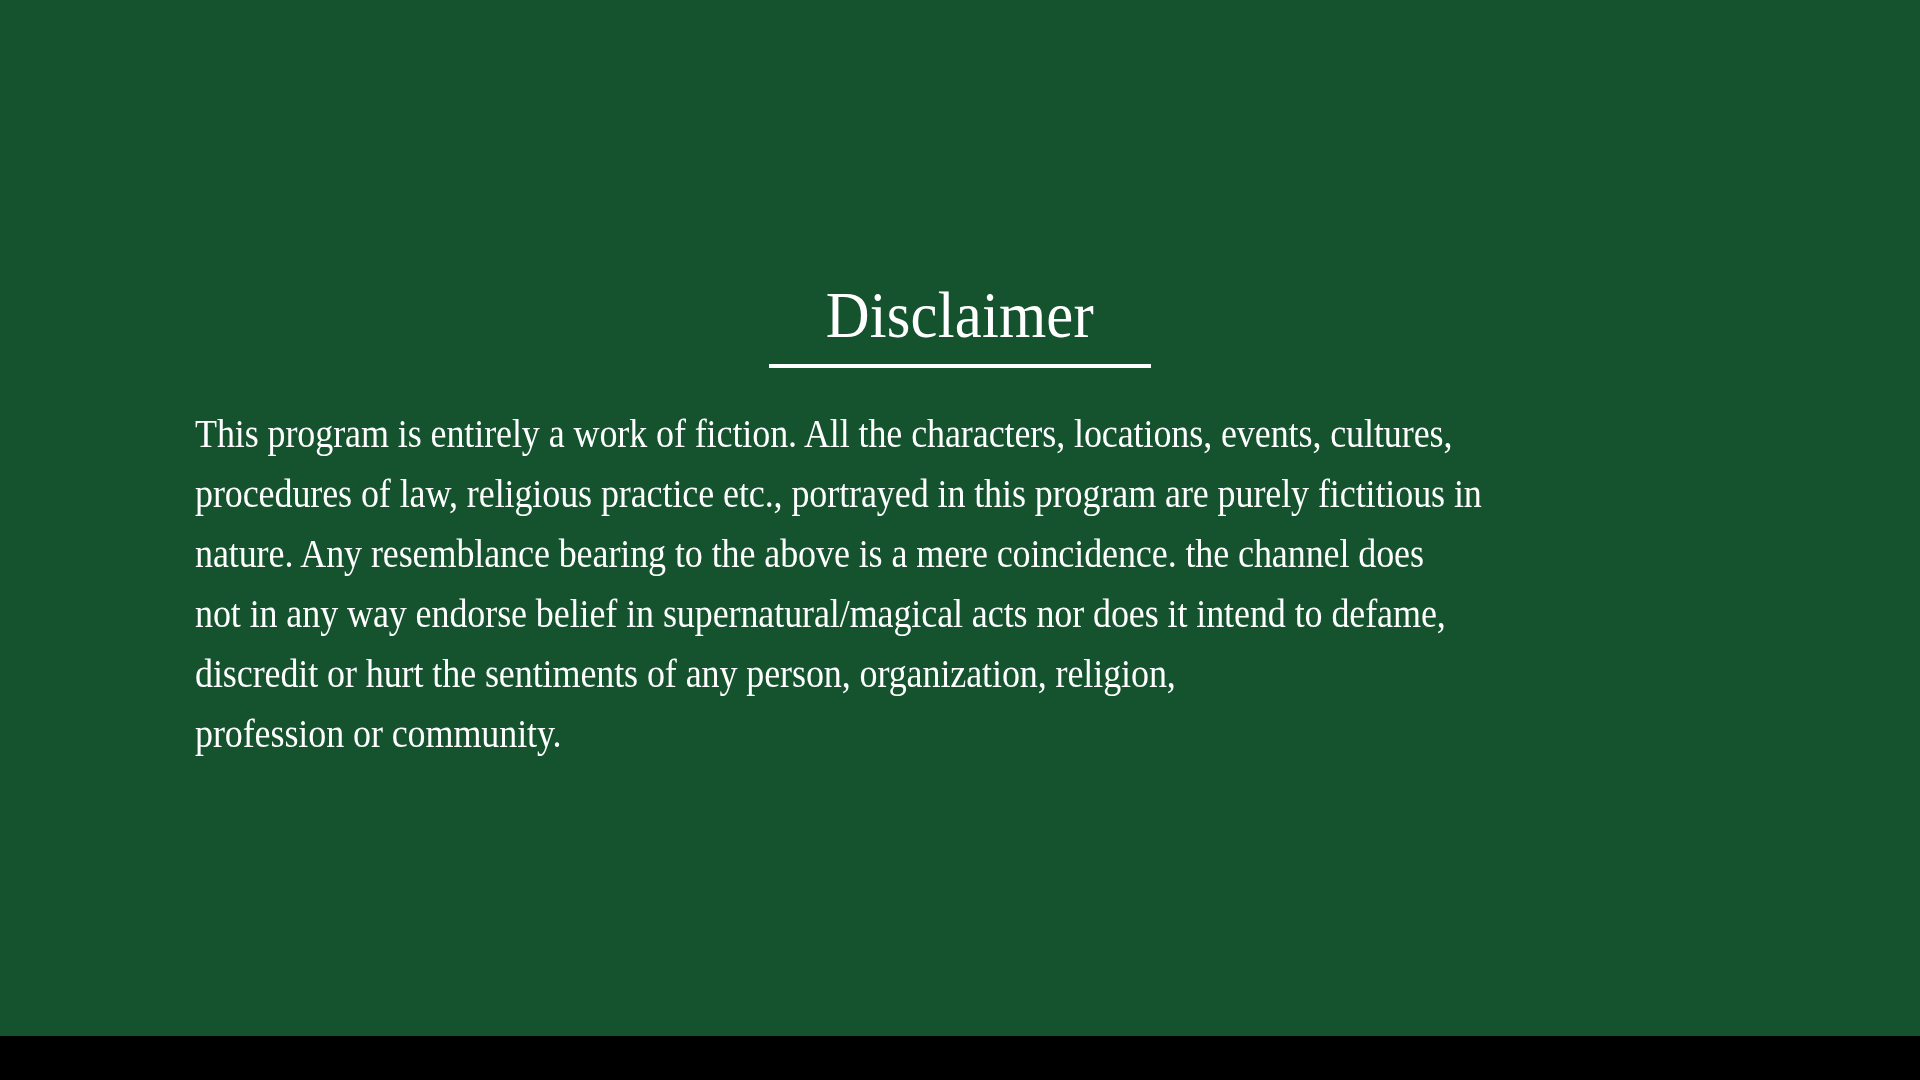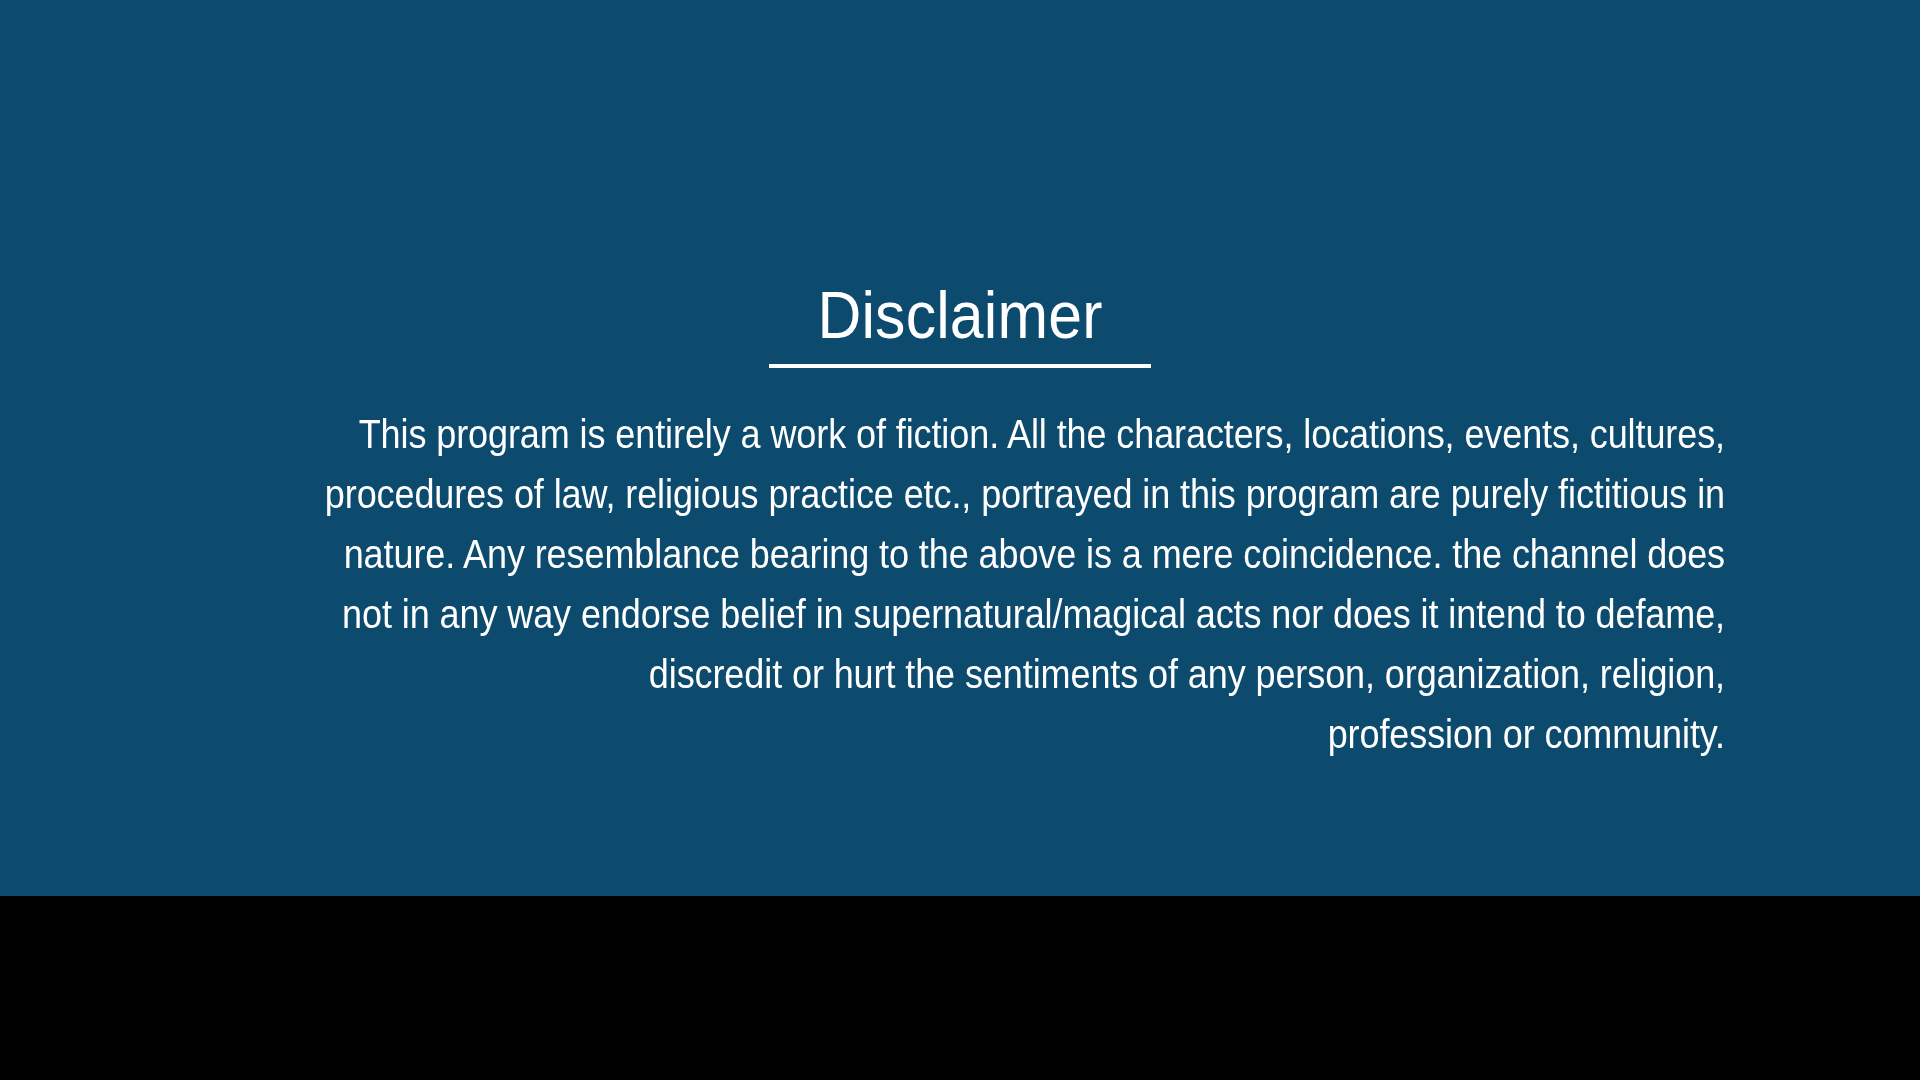--- a/index.html
+++ b/index.html
@@ -11,22 +11,23 @@
     overflow: hidden;
   }
   body {
     font-family: "Liberation Sans", "DejaVu Sans", sans-serif;
     -webkit-font-smoothing: antialiased;
   }
 
   .slide {
     position: relative;
     width: 1920px;
-    height: 896px;
-    background: #0c4a6e;
+    height: 1036px;
+    background: #14532d;
+    font-family: Liberation Serif, serif;
   }
 
   
   .title-block {
     position: absolute;
     left: 0;
     top: 278px;
     width: 1920px;
     text-align: center;
   }
@@ -53,21 +54,21 @@
     background: #ffffff;
   }
 
   
   .body-block {
     position: absolute;
     left: 50%;
     top: 404px;
     width: 1700px;
     margin-left: -850px;
-    text-align: right;
+    text-align: left;
   }
 
   .body-line {
     display: block;
     color: #ffffff;
     font-size: 40px;
     line-height: 60px;
     font-weight: 400;
     letter-spacing: -0.1px;
     transform: scaleX(0.90);

